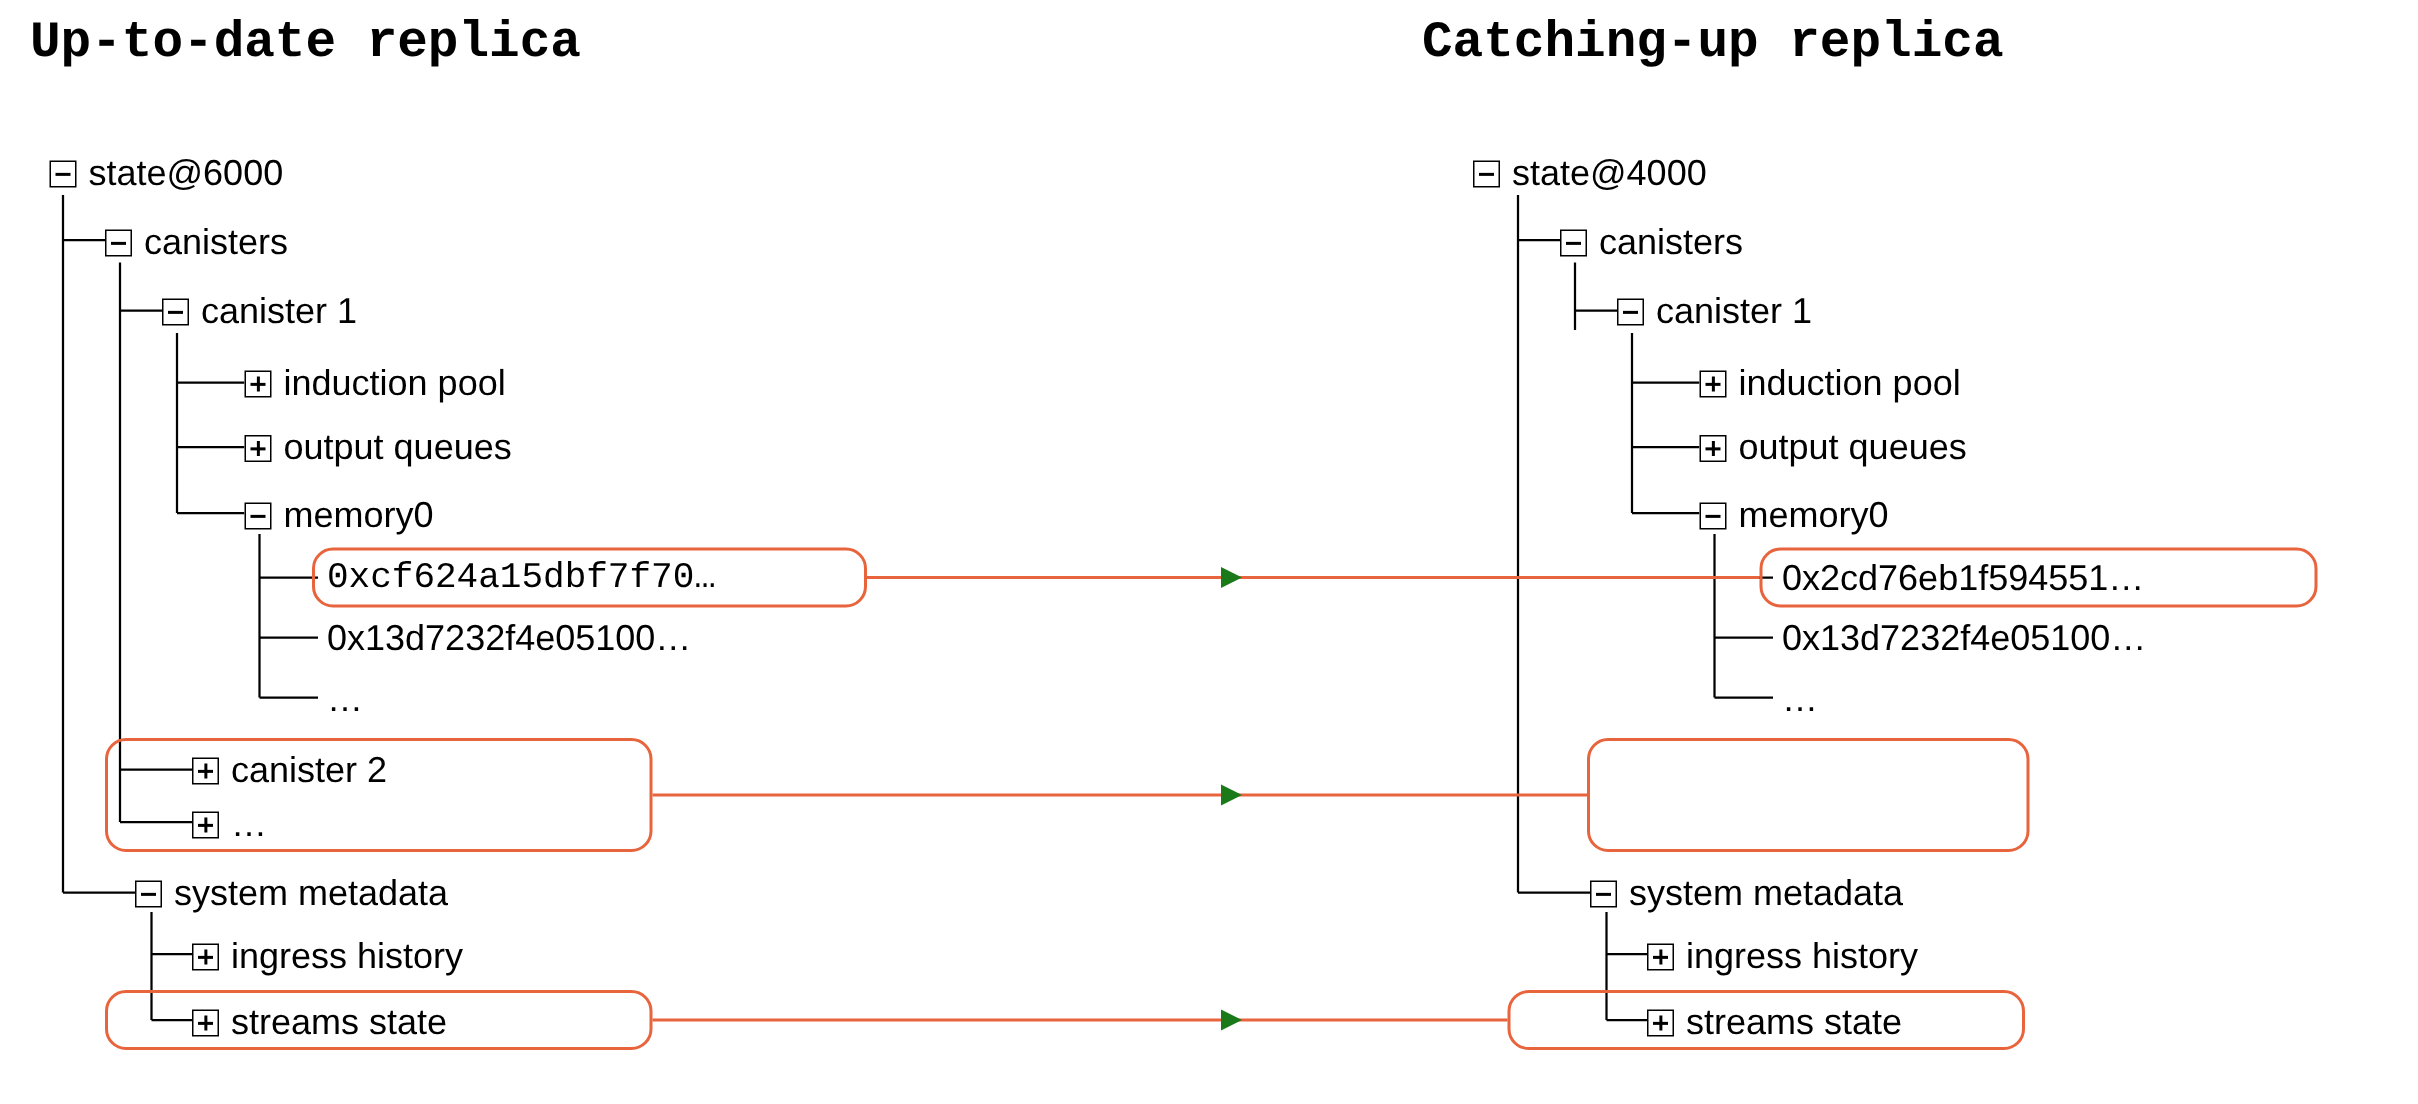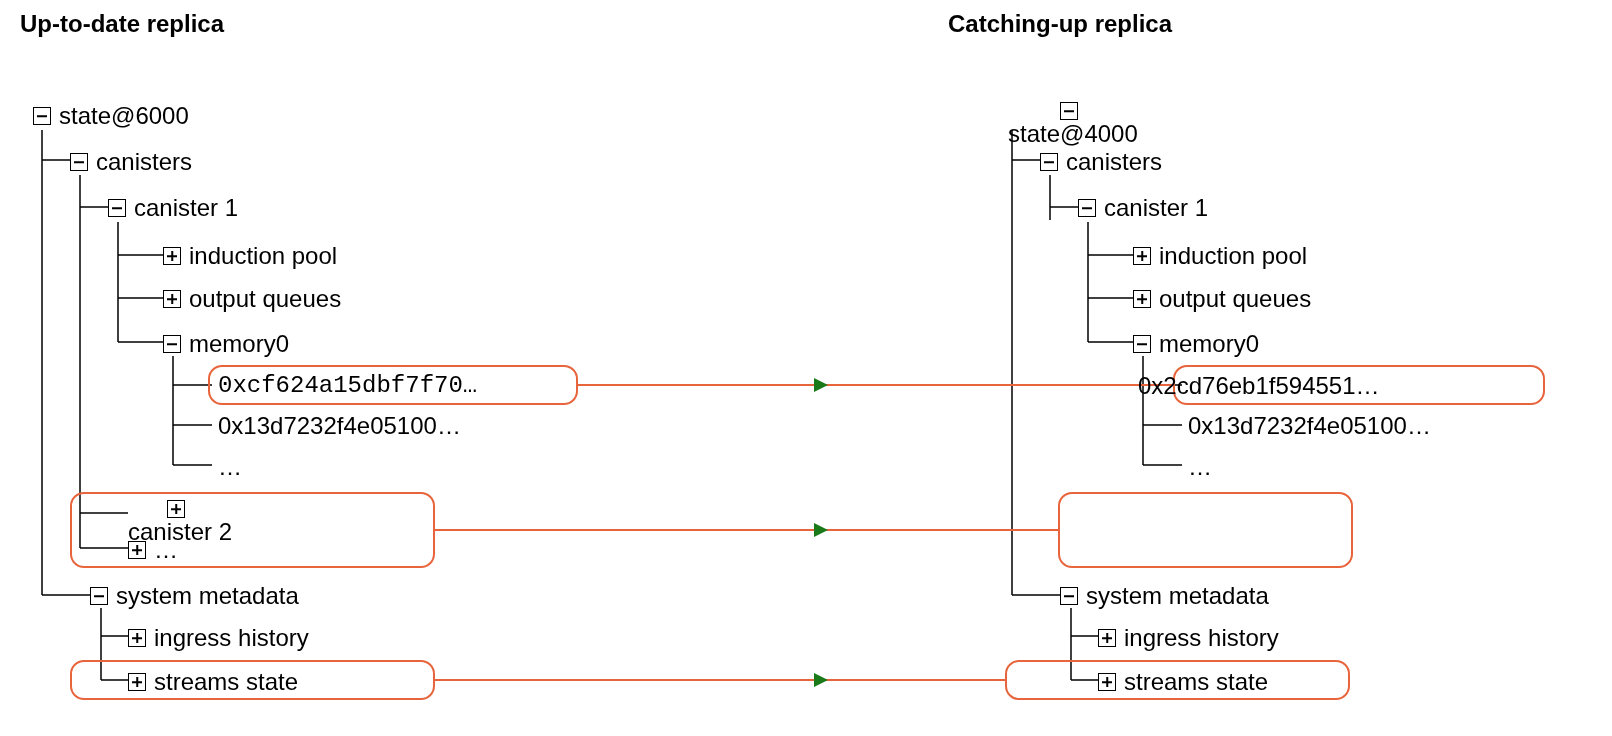--- a/index.html
+++ b/index.html
@@ -5,21 +5,21 @@
     * { box-sizing: border-box; margin: 0; padding: 0; }
     body {
       font-family: -apple-system, BlinkMacSystemFont, "Segoe UI", Helvetica, Arial, sans-serif;
       background: #fff;
       width: 1612px;
       height: 736px;
       position: relative;
       overflow: hidden;
       color: #000;
     }
-    .title { font-size: 24px; font-weight: 700; position: absolute; }
+    .title { font-size: 34px; font-weight: 700; position: absolute; font-family: Liberation Mono, monospace; }
     .node { position: absolute; font-size: 24px; display: flex; align-items: center; white-space: nowrap; }
     .icon {
       display: inline-block;
       width: 18px; height: 18px;
       border: 1.5px solid #000;
       margin-right: 8px;
       position: relative;
       background: #fff;
       flex-shrink: 0;
     }
@@ -150,42 +150,42 @@
   </div>
 <div class="node" style="left:218px; top:372px;font-family:Liberation Mono, monospace;">
     <span>0xcf624a15dbf7f70…</span>
   </div>
 <div class="node" style="left:218px; top:412px;">
     <span>0x13d7232f4e05100…</span>
   </div>
 <div class="node" style="left:218px; top:453px;">
     <span>…</span>
   </div>
-<div class="node" style="left:128px; top:500px;flex-direction:column;">
+<div class="node" style="left:128px; top:500px;">
     <span class="icon plus"></span>
     <span>canister 2</span>
   </div>
 <div class="node" style="left:128px; top:536px;">
     <span class="icon plus"></span>
     <span>…</span>
   </div>
 <div class="node" style="left:90px; top:582px;">
     <span class="icon minus"></span>
     <span>system metadata</span>
   </div>
 <div class="node" style="left:128px; top:624px;">
     <span class="icon plus"></span>
     <span>ingress history</span>
   </div>
 <div class="node" style="left:128px; top:668px;">
     <span class="icon plus"></span>
     <span>streams state</span>
   </div>
 
-<div class="node" style="left:1008px; top:102px;flex-direction:column;">
+<div class="node" style="left:982px; top:102px;">
     <span class="icon minus"></span>
     <span>state@4000</span>
   </div>
 <div class="node" style="left:1040px; top:148px;">
     <span class="icon minus"></span>
     <span>canisters</span>
   </div>
 <div class="node" style="left:1078px; top:194px;">
     <span class="icon minus"></span>
     <span>canister 1</span>
@@ -195,21 +195,21 @@
     <span>induction pool</span>
   </div>
 <div class="node" style="left:1133px; top:285px;">
     <span class="icon plus"></span>
     <span>output queues</span>
   </div>
 <div class="node" style="left:1133px; top:330px;">
     <span class="icon minus"></span>
     <span>memory0</span>
   </div>
-<div class="node" style="left:1138px; top:372px;justify-content:center;">
+<div class="node" style="left:1188px; top:372px;justify-content:center;">
     <span>0x2cd76eb1f594551…</span>
   </div>
 <div class="node" style="left:1188px; top:412px;">
     <span>0x13d7232f4e05100…</span>
   </div>
 <div class="node" style="left:1188px; top:453px;">
     <span>…</span>
   </div>
 <div class="node" style="left:1060px; top:582px;">
     <span class="icon minus"></span>

